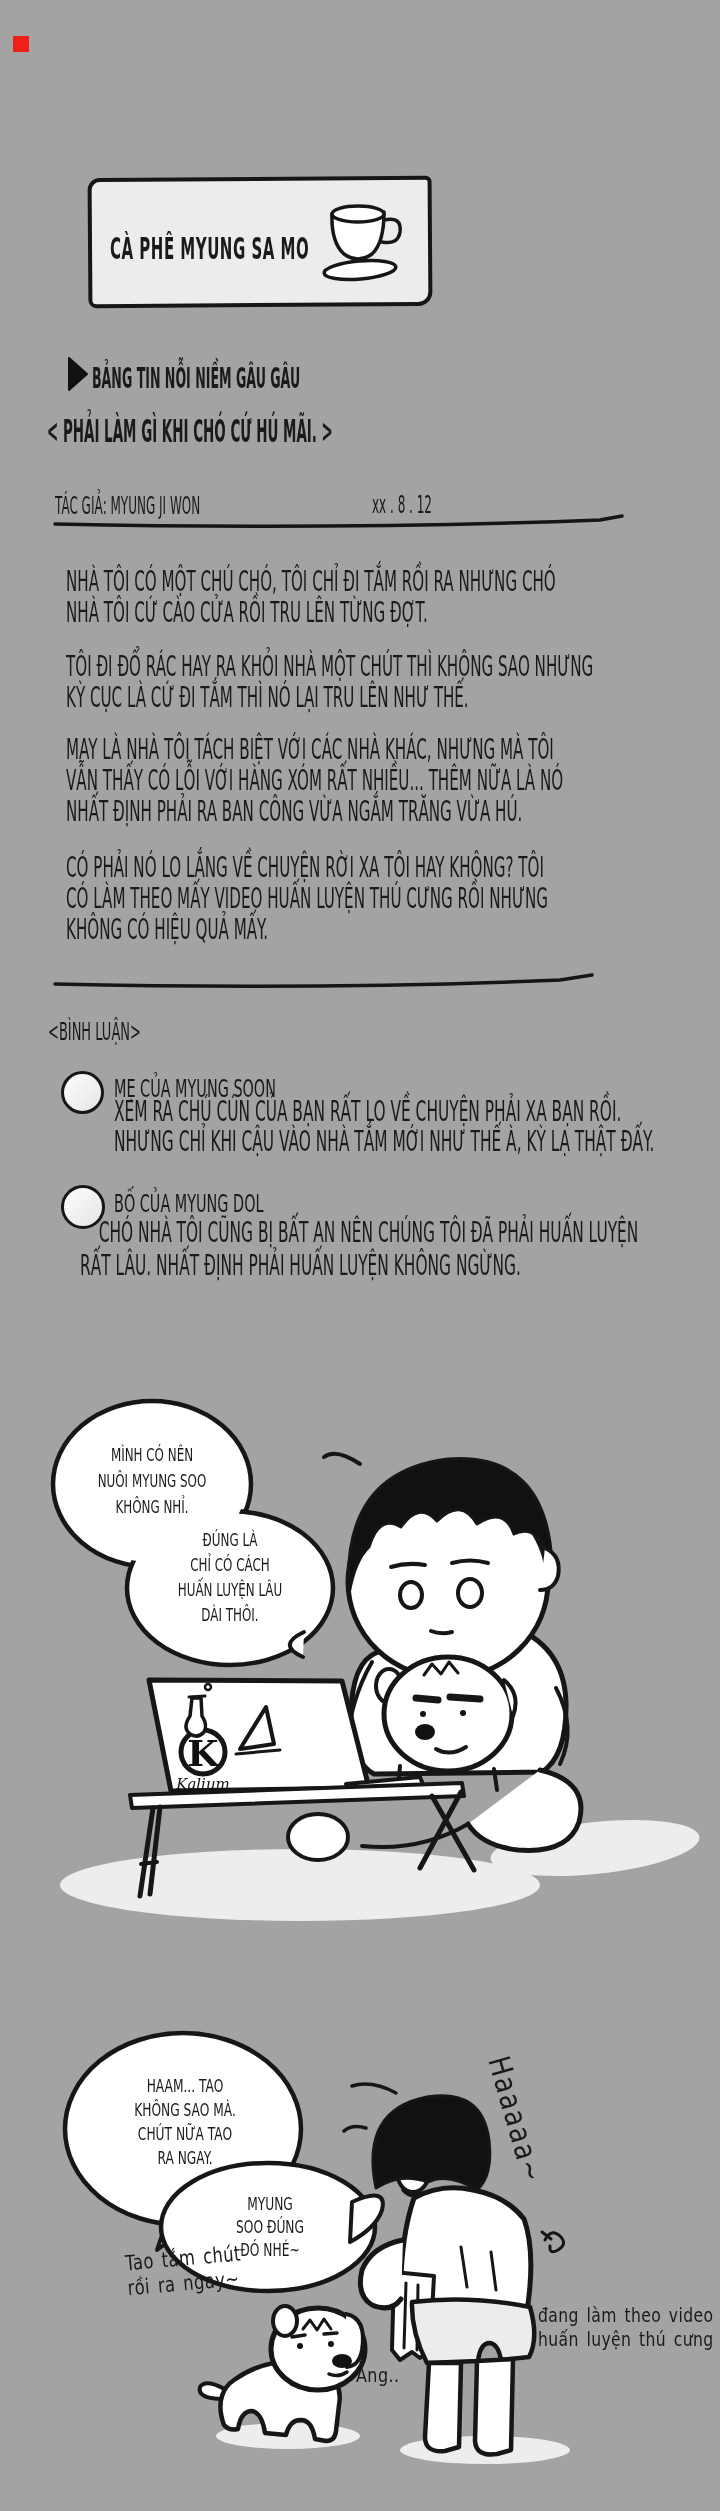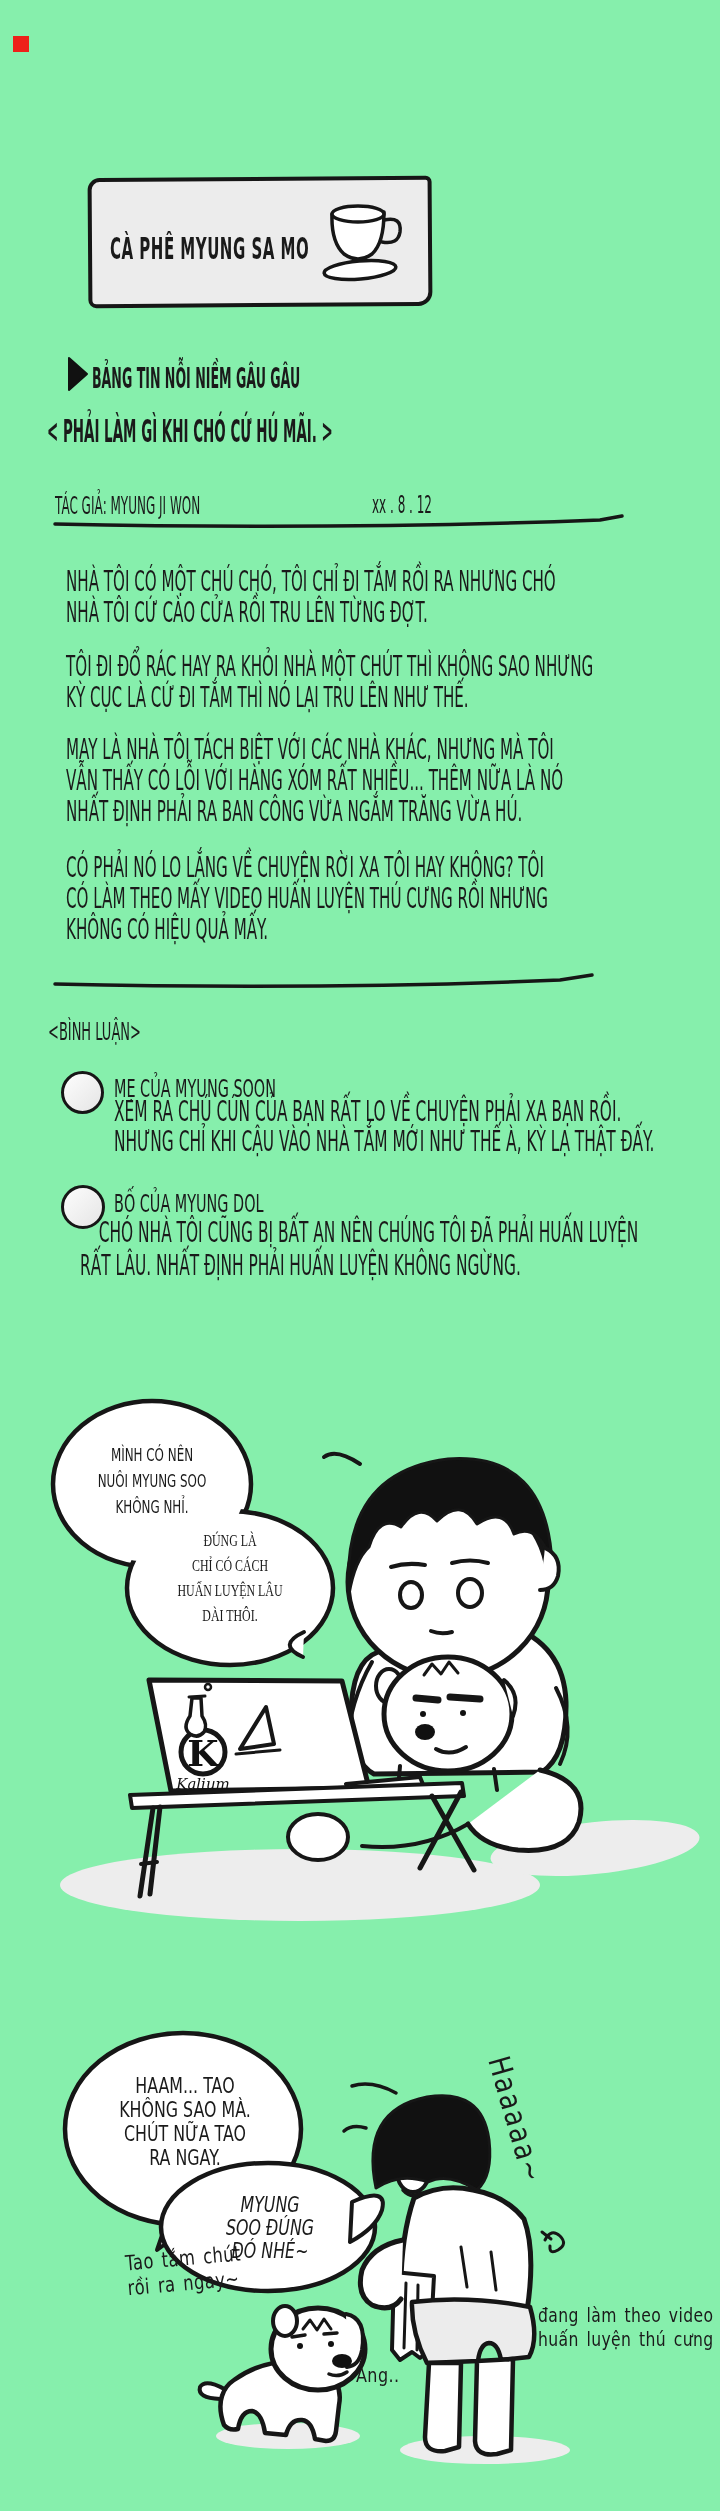--- a/index.html
+++ b/index.html
@@ -1,18 +1,18 @@
 <!DOCTYPE html>
 <html><head>
 <meta charset="utf-8">
 <style>
   html,body{margin:0;padding:0;background:#fff;}
   body{width:720px;height:2511px;overflow:hidden;position:relative;
        font-family:"DejaVu Sans","Liberation Sans",sans-serif;color:#1a1a1a;}
-  #page{position:absolute;inset:0;background:#86efac;}
+  #page{position:absolute;inset:0;background:#a3a3a3;}
   .abs{position:absolute;white-space:nowrap;}
   .marker{position:absolute;left:13px;top:36px;width:16px;height:16px;background:#ee2019;}
   
   .mastbox{position:absolute;left:88px;top:177px;width:336px;height:122px;background:#ececec;
            border:4px solid #161616;border-radius:12px 6px 14px 8px;transform:rotate(-0.4deg);}
   .masttitle{left:110px;top:231px;font-size:30px;font-weight:bold;letter-spacing:1px;
              transform:scaleX(.5);transform-origin:0 50%;}
   
   .bulletin{left:92px;top:362px;font-size:28px;font-weight:bold;transform:scaleX(.45);transform-origin:0 50%;}
   .eptitle{left:47px;top:412px;font-size:32px;font-weight:bold;transform:scaleX(.42);transform-origin:0 50%;}
@@ -25,21 +25,21 @@
   .avatar{position:absolute;width:37px;height:37px;border:3.5px solid #161616;border-radius:50%;
           background:linear-gradient(135deg,#fdfdfd,#e5e5e5);}
   .cauthor{font-size:24px;transform:scaleX(.6);transform-origin:0 50%;}
   .cbody{position:absolute;left:114px;font-size:28px;}
   .cbody>div{transform:scaleX(.55);transform-origin:0 50%;white-space:nowrap;}
   #c2body{left:80px;}
   #c2body>div:first-child{padding-left:34px;}
   
   .bub{position:absolute;text-align:center;font-size:17px;}
   .bub>div{transform:scaleX(.7);transform-origin:50% 50%;white-space:nowrap;}
-  .bub2{position:absolute;text-align:center;font-size:22px;}
+  .bub2{position:absolute;text-align:center;font-size:17px;}
   .bub2>div{transform:scaleX(.72);transform-origin:50% 50%;white-space:nowrap;}
   .hand{letter-spacing:.5px;word-spacing:3px;}
   .note{left:112px;top:2247px;width:130px;text-align:center;font-size:21px;line-height:25px;
         transform:rotate(-5deg);}
   .note>div{transform:scaleX(.78);transform-origin:50% 50%;white-space:nowrap;}
   .sigh{left:515px;top:2052px;font-size:30px;letter-spacing:2px;
         transform:rotate(74deg) scaleX(.85);transform-origin:0 0;}
   .caption{position:absolute;left:538px;top:2303px;font-size:20px;line-height:24px;}
   .caption>div{transform:scaleX(.78);transform-origin:0 50%;white-space:nowrap;}
   .dogsound{left:356px;top:2363px;font-size:20px;transform:scaleX(.8);transform-origin:0 50%;}
@@ -172,21 +172,21 @@
       <ellipse cx="230" cy="1588" rx="98" ry="72" fill="#fff" stroke="none"></ellipse>
       <path d="M304,1632 Q276,1645 303,1657" fill="#fff" stroke-width="4"></path>
     </g>
   </svg>
 
   <div class="bub" style="left:72px;top:1442px;width:160px;line-height:26px;">
       <div>MÌNH CÓ NÊN</div>
       <div>NUÔI MYUNG SOO</div>
       <div>KHÔNG NHỈ.</div>
     </div>
-  <div class="bub" style="left:140px;top:1528px;width:180px;line-height:25px;font-family:Liberation Serif, serif;">
+  <div class="bub" style="left:140px;top:1528px;width:180px;line-height:25px;">
       <div>ĐÚNG LÀ</div>
       <div>CHỈ CÓ CÁCH</div>
       <div>HUẤN LUYỆN LÂU</div>
       <div>DÀI THÔI.</div>
     </div>
 
   <svg style="left:0;top:2020px;" width="720" height="491" viewBox="0 2020 720 491">
     <g>
       <ellipse cx="485" cy="2450" rx="85" ry="14" fill="#ededed"></ellipse>
       <ellipse cx="288" cy="2436" rx="72" ry="13" fill="#ededed"></ellipse>
@@ -230,21 +230,21 @@
       <path d="M329,2374 Q338,2378 347,2372" stroke-width="3.5"></path>
     </g>
   </svg>
 
   <div class="bub2" style="left:85px;top:2074px;width:200px;line-height:24px;">
       <div>HAAM... TAO</div>
       <div>KHÔNG SAO MÀ.</div>
       <div>CHÚT NỮA TAO</div>
       <div>RA NGAY.</div>
     </div>
-  <div class="bub2" style="left:175px;top:2193px;width:190px;line-height:23px;font-style:italic;">
+  <div class="bub2" style="left:175px;top:2193px;width:190px;line-height:23px;">
       <div>MYUNG</div>
       <div>SOO ĐÚNG</div>
       <div>ĐÓ NHÉ~</div>
     </div>
   <div class="abs note hand">
       <div>Tao tắm chút</div>
       <div>rồi ra ngay~</div>
     </div>
   <div class="abs sigh hand">Haaaaa~</div>
   <div class="caption hand">

